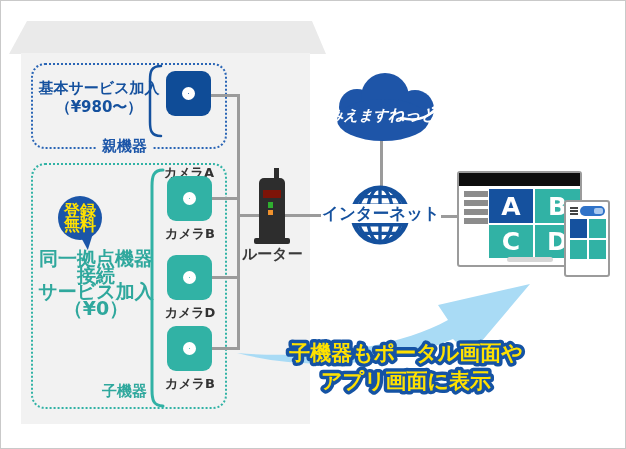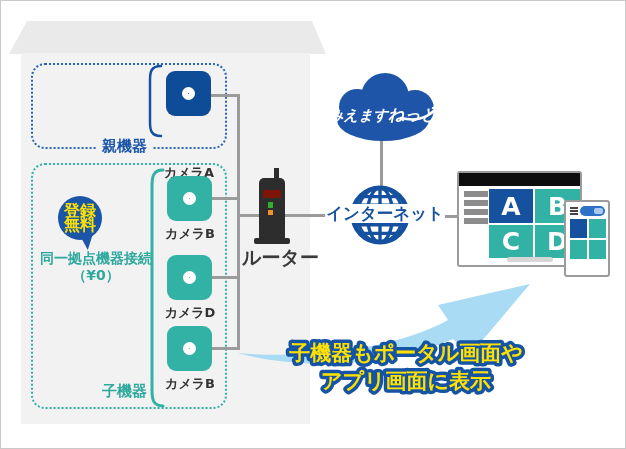--- a/index.html
+++ b/index.html
@@ -13,21 +13,21 @@
   
   .group-box{position:absolute;border-radius:14px;z-index:2;}
   .parent-box{left:30px;top:62px;width:196px;height:86px;border:2px dotted #2a65b5;}
   .child-box{left:30px;top:162px;width:196px;height:246px;border:2px dotted #31b2a5;}
   .group-label{position:absolute;z-index:3;font-weight:bold;font-size:15px;background:#f2f2f2;padding:0 5px;white-space:nowrap;}
   .parent-label{left:96px;top:136px;color:#1b55a8;}
   .child-label{left:96px;top:381px;color:#2fa89d;}
 
   .service-text{position:absolute;text-align:center;font-weight:bold;z-index:3;}
   .parent-service{left:34px;top:78px;width:128px;color:#15519e;font-size:15px;line-height:19px;}
-  .child-service{left:32px;top:249px;width:126px;color:#2fa89d;font-size:14px;line-height:16.5px;}
+  .child-service{left:32px;top:249px;width:126px;color:#2fa89d;font-size:19px;line-height:16.5px;}
 
   
   .badge{position:absolute;left:57px;top:195px;width:44px;height:44px;border-radius:50%;background:#1b55a8;color:#ffe101;font-size:16px;font-weight:bold;line-height:14px;display:flex;align-items:center;justify-content:center;text-align:center;z-index:4;}
   .badge-tail{position:absolute;left:76px;top:233px;width:18px;height:16px;background:#1b55a8;clip-path:polygon(12% 0,88% 0,60% 100%);z-index:3;}
 
   
   .bracket{position:absolute;z-index:3;}
 
   
   .camera{position:absolute;width:45px;height:45px;border-radius:9px;display:flex;align-items:center;justify-content:center;z-index:4;}
@@ -40,31 +40,31 @@
   .line{position:absolute;background:#9b9b9b;z-index:2;}
 
   
   .router-body{position:absolute;left:258px;top:177px;width:26px;height:62px;background:#2d2d2d;border-radius:5px 5px 2px 2px;z-index:4;}
   .router-antenna{position:absolute;left:273px;top:167px;width:5px;height:13px;background:#2d2d2d;z-index:4;}
   .router-base{position:absolute;left:253px;top:237px;width:36px;height:6px;background:#2d2d2d;border-radius:2px;z-index:4;}
   .router-screen{position:absolute;left:262px;top:189px;width:18px;height:8px;background:#7e1408;z-index:5;}
   .led{position:absolute;width:5px;height:6px;z-index:5;}
   .led.green{left:267px;top:201px;background:#2fae2f;}
   .led.orange{left:267px;top:209px;background:#f0922d;height:5px;}
-  .router-label{position:absolute;left:241px;top:244px;width:60px;text-align:center;font-size:19px;font-weight:bold;color:#3a3a3a;z-index:4;white-space:nowrap;}
+  .router-label{position:absolute;left:241px;top:244px;width:60px;text-align:center;font-size:15px;font-weight:bold;color:#3a3a3a;z-index:4;white-space:nowrap;}
 
   
   .cloud{position:absolute;left:322px;top:68px;z-index:4;}
   .cloud-text{position:absolute;left:322px;top:104px;width:120px;text-align:center;color:#fff;font-weight:bold;font-style:italic;font-size:14.5px;z-index:5;white-space:nowrap;}
   .cloud-text .small{font-size:16px;}
   .cloud-swoosh{position:absolute;left:398px;top:98px;z-index:6;}
 
   
   .globe{position:absolute;left:348px;top:183px;z-index:4;}
-  .internet-label{position:absolute;left:316px;top:203px;width:128px;text-align:right;z-index:5;}
+  .internet-label{position:absolute;left:316px;top:203px;width:128px;text-align:center;z-index:5;}
   .internet-label span{display:inline-block;background:#fff;color:#15519e;font-size:16.5px;font-weight:bold;line-height:19px;padding:0 1px;white-space:nowrap;}
 
   
   .monitor{position:absolute;left:456px;top:170px;width:125px;height:96px;background:#fff;border:2px solid #9b9b9b;border-radius:3px;z-index:5;}
   .monitor .titlebar{position:absolute;left:0;top:0;right:0;height:13px;background:#0d0d0d;}
   .monitor .sbar{position:absolute;left:5px;width:24px;height:6px;background:#8c8c8c;}
   .monitor .tile{position:absolute;display:flex;align-items:center;justify-content:center;color:#fff;font-weight:bold;font-size:25px;}
   .monitor .scroll{position:absolute;left:48px;bottom:3px;width:46px;height:5px;background:#d6d6d6;border-radius:3px;}
 
   
@@ -82,39 +82,44 @@
 <body>
 
 <div id="stage">
 
   <svg class="roof" width="318" height="33">
     <polygon points="0,33 18,0 303,0 317,33" fill="#eaeaea"></polygon>
   </svg>
   <div class="wall"></div>
 
   <div class="group-box parent-box"></div>
+  <div class="service-text parent-service">
+    <div>基本サービス加入</div>
+    <div>（¥980〜）</div>
+  </div>
   <div class="group-label parent-label">親機器</div>
   <svg class="bracket" style="left:146px;top:63px;" width="16" height="74">
     <path d="M14 2 C4 2 3 8 3 16 L3 58 C3 66 4 72 14 72" stroke="#15519e" stroke-width="2.5" fill="none" stroke-linecap="round"></path>
   </svg>
   <div class="camera blue" style="left:165px;top:70px;">
       <div class="lens"></div>
     </div>
   <div class="cam-label" style="left:158px;top:119px;margin-top:44px;">カメラA</div>
 
   <div class="group-box child-box"></div>
   <div class="badge-tail"></div>
   <div class="badge">
     <div>
       <div>登録</div>
       <div>無料</div>
     </div>
   </div>
   <div class="service-text child-service">
     <div>同一拠点機器接続</div>
+    <div>サービス加入</div>
     <div>（¥0）</div>
   </div>
   <div class="group-label child-label">子機器</div>
   <svg class="bracket" style="left:148px;top:167px;" width="16" height="240">
     <path d="M14 2 C4 2 3 9 3 18 L3 222 C3 231 4 238 14 238" stroke="#31b2a5" stroke-width="3" fill="none" stroke-linecap="round"></path>
   </svg>
   <div class="camera teal" style="left:166px;top:175px;">
       <div class="lens"></div>
     </div>
   <div class="cam-label" style="left:159px;top:224px;">カメラB</div>

